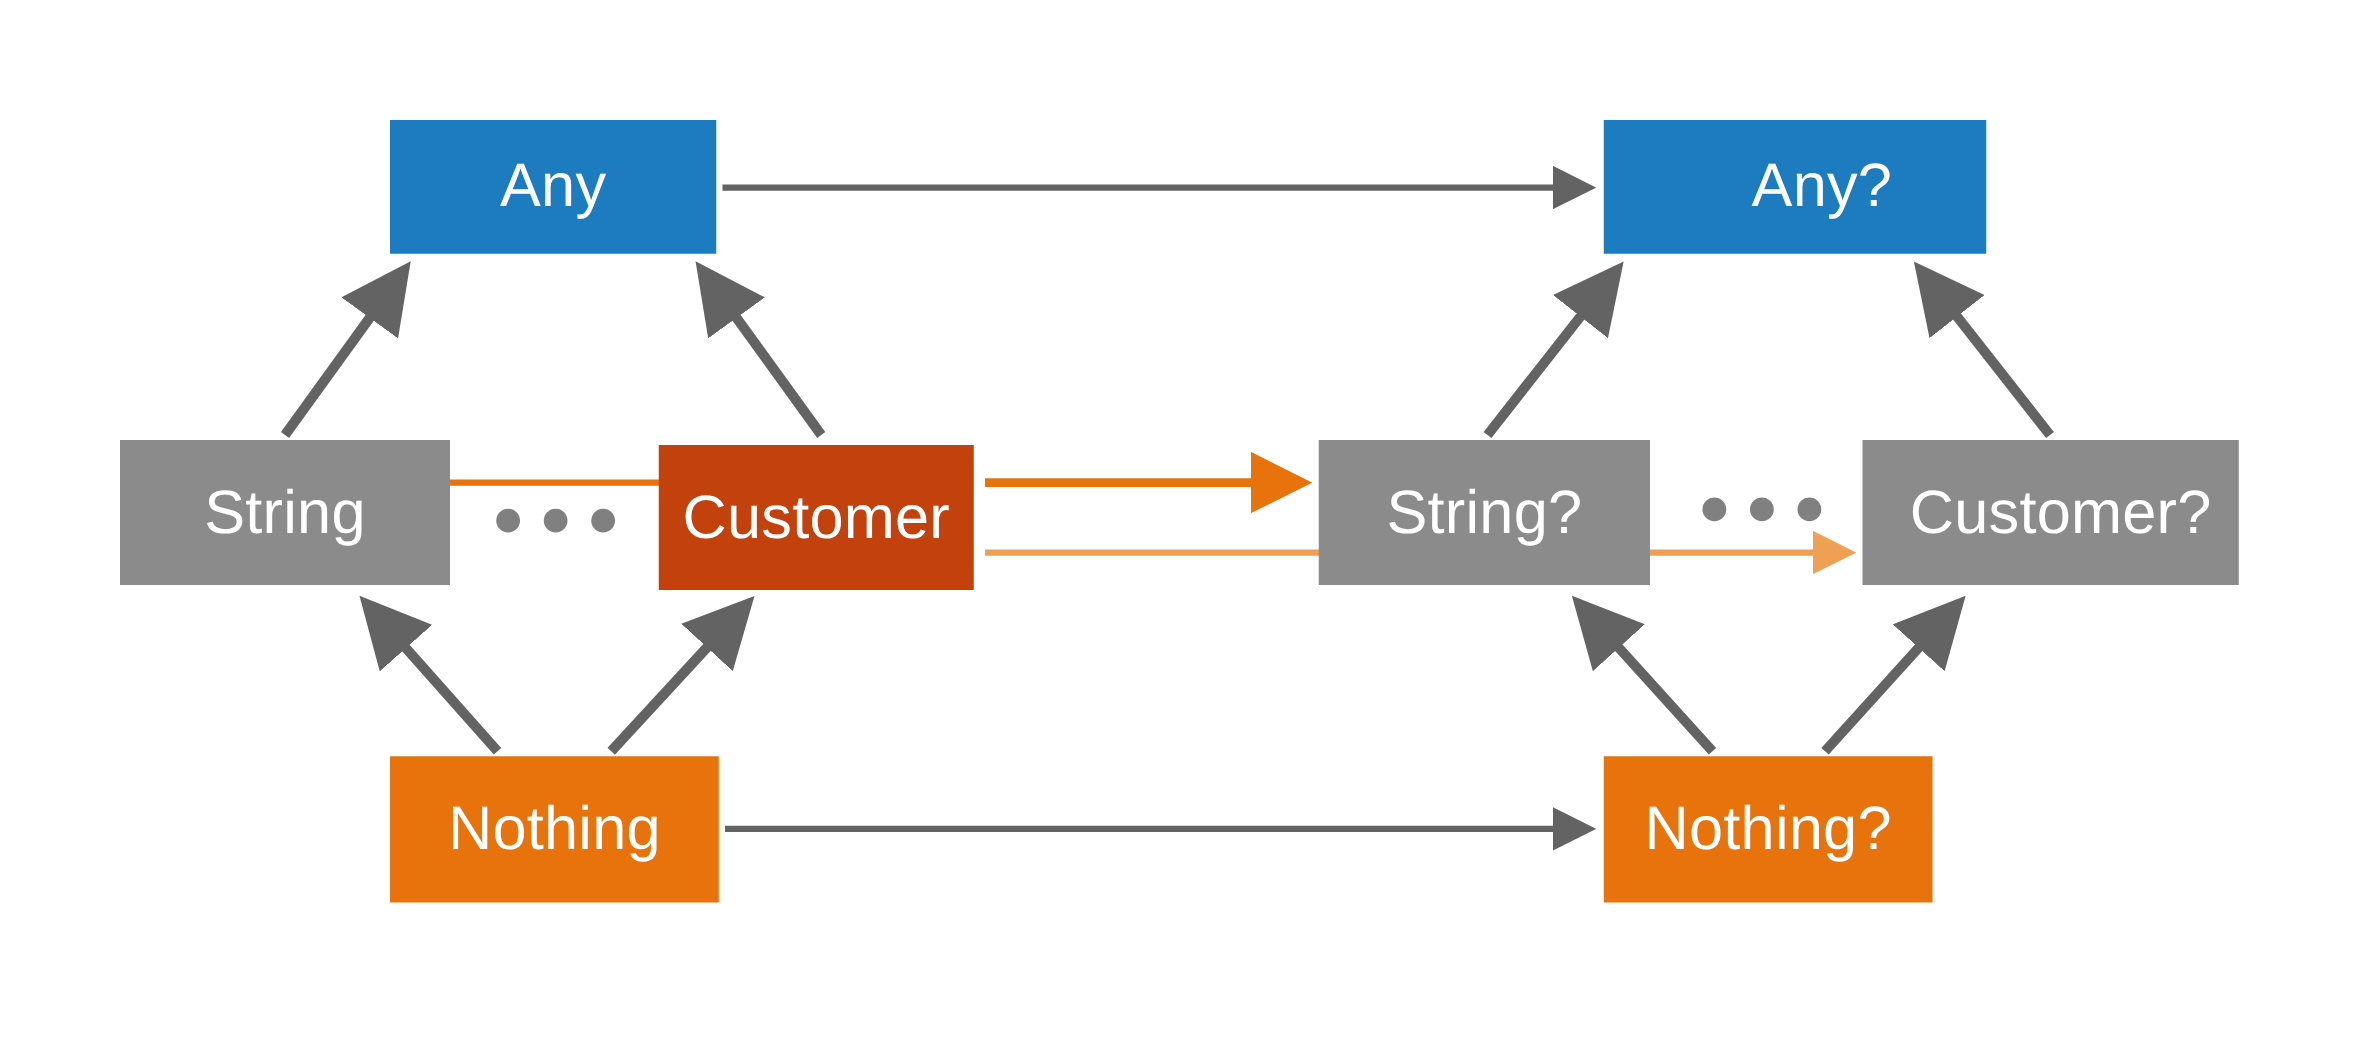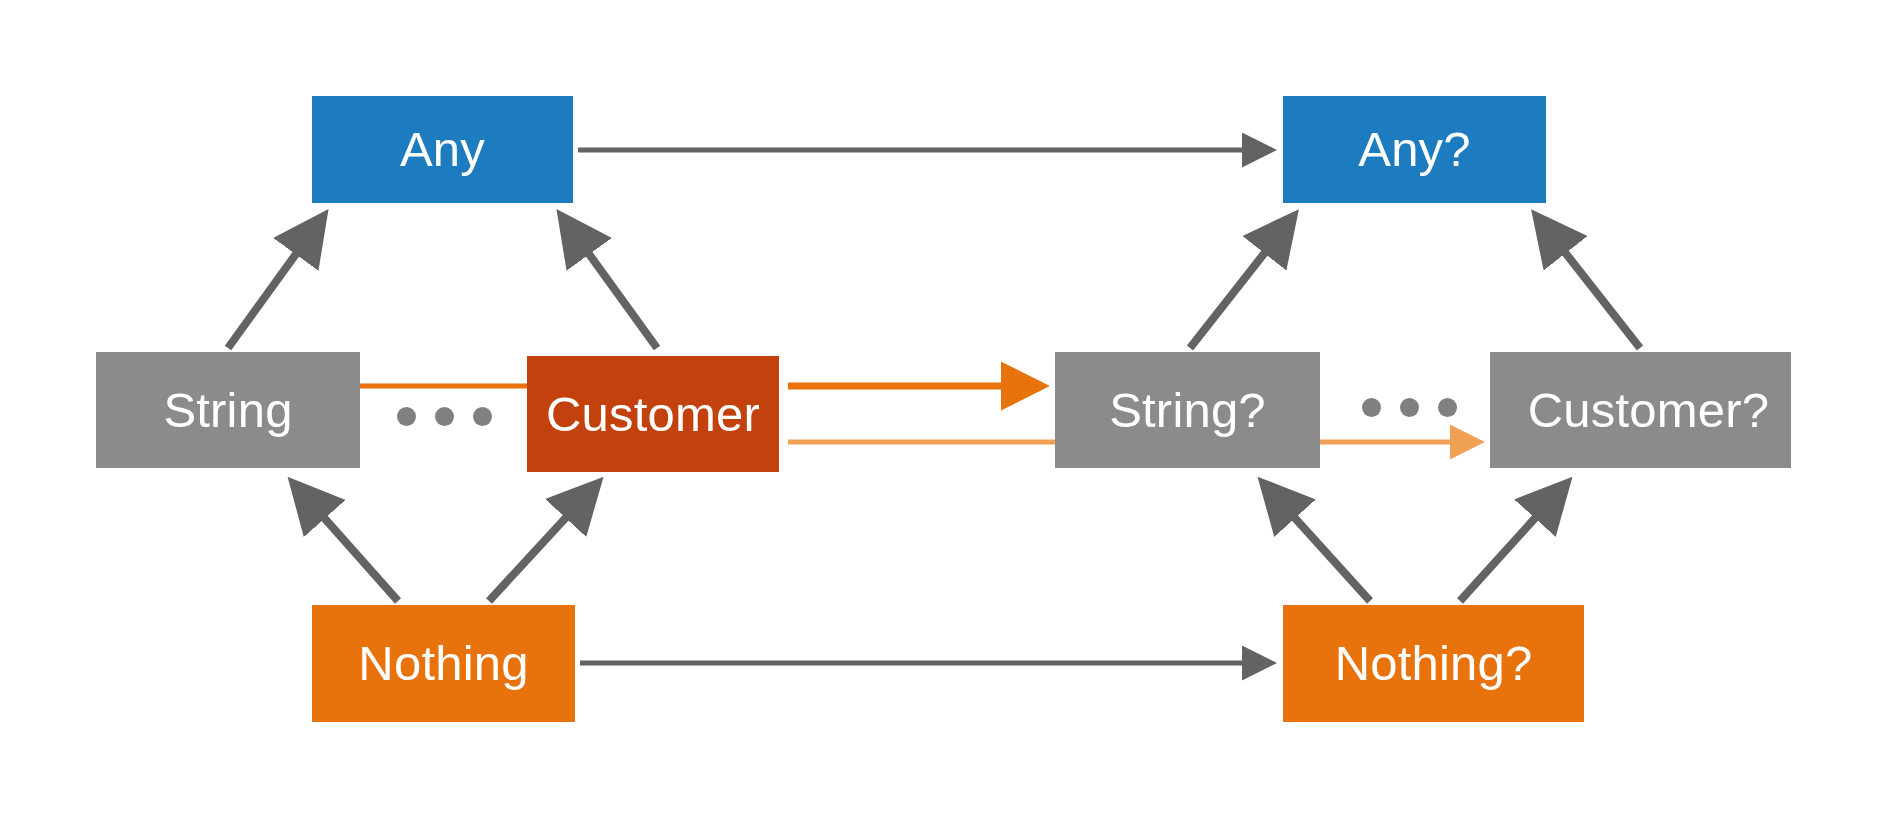--- a/index.html
+++ b/index.html
@@ -95,24 +95,24 @@
 
     <line x1="1370" y1="601" x2="1265" y2="485" stroke="#636363" stroke-width="8" marker-end="url(#mk-gray)"></line>
 
     <line x1="1460" y1="601" x2="1565" y2="485" stroke="#636363" stroke-width="8" marker-end="url(#mk-gray)"></line>
   </svg>
 
   <div class="node" style="left: 312px; top: 96px; width: 261px; height: 107px; background: rgb(28, 124, 191); color: rgb(255, 255, 255);">Any</div>
   <div class="node" style="left: 96px; top: 352px; width: 264px; height: 116px; background: rgb(139, 139, 139); color: rgb(255, 255, 255);">String</div>
   <div class="node" style="left: 527px; top: 356px; width: 252px; height: 116px; background: #c2410c; color: rgb(255, 255, 255);">Customer</div>
   <div class="node" style="left: 312px; top: 605px; width: 263px; height: 117px; background: rgb(232, 114, 12); color: rgb(255, 255, 255);">Nothing</div>
-  <div class="node" style="left: 1283px; top: 96px; width: 263px; height: 107px; background: rgb(28, 124, 191); color: rgb(255, 255, 255);">Any?</div>
+  <div class="node" style="left: 1283px; top: 96px; width: 263px; height: 107px; background: rgb(28, 124, 191); color: rgb(255, 255, 255); padding-left: 43px;">Any?</div>
   <div class="node" style="left: 1055px; top: 352px; width: 265px; height: 116px; background: rgb(139, 139, 139); color: rgb(255, 255, 255);">String?</div>
   <div class="node" style="left: 1490px; top: 352px; width: 285px; height: 116px; background: rgb(139, 139, 139); color: rgb(255, 255, 255); padding-left: 16px;">Customer?</div>
-  <div class="node" style="left: 1283px; top: 605px; width: 301px; height: 117px; background: rgb(232, 114, 12); color: rgb(255, 255, 255);">Nothing?</div>
+  <div class="node" style="left: 1283px; top: 605px; width: 263px; height: 117px; background: rgb(232, 114, 12); color: rgb(255, 255, 255);">Nothing?</div>
 
   <div class="ellipsis" style="left: 392px; top: 404px; width: 105px; height: 24px;">
       <i style="background: rgb(128, 128, 128);"></i>
       <i style="background: rgb(128, 128, 128);"></i>
       <i style="background: rgb(128, 128, 128);"></i>
     </div>
   <div class="ellipsis" style="left: 1357px; top: 395px; width: 105px; height: 24px;">
       <i style="background: rgb(128, 128, 128);"></i>
       <i style="background: rgb(128, 128, 128);"></i>
       <i style="background: rgb(128, 128, 128);"></i>

